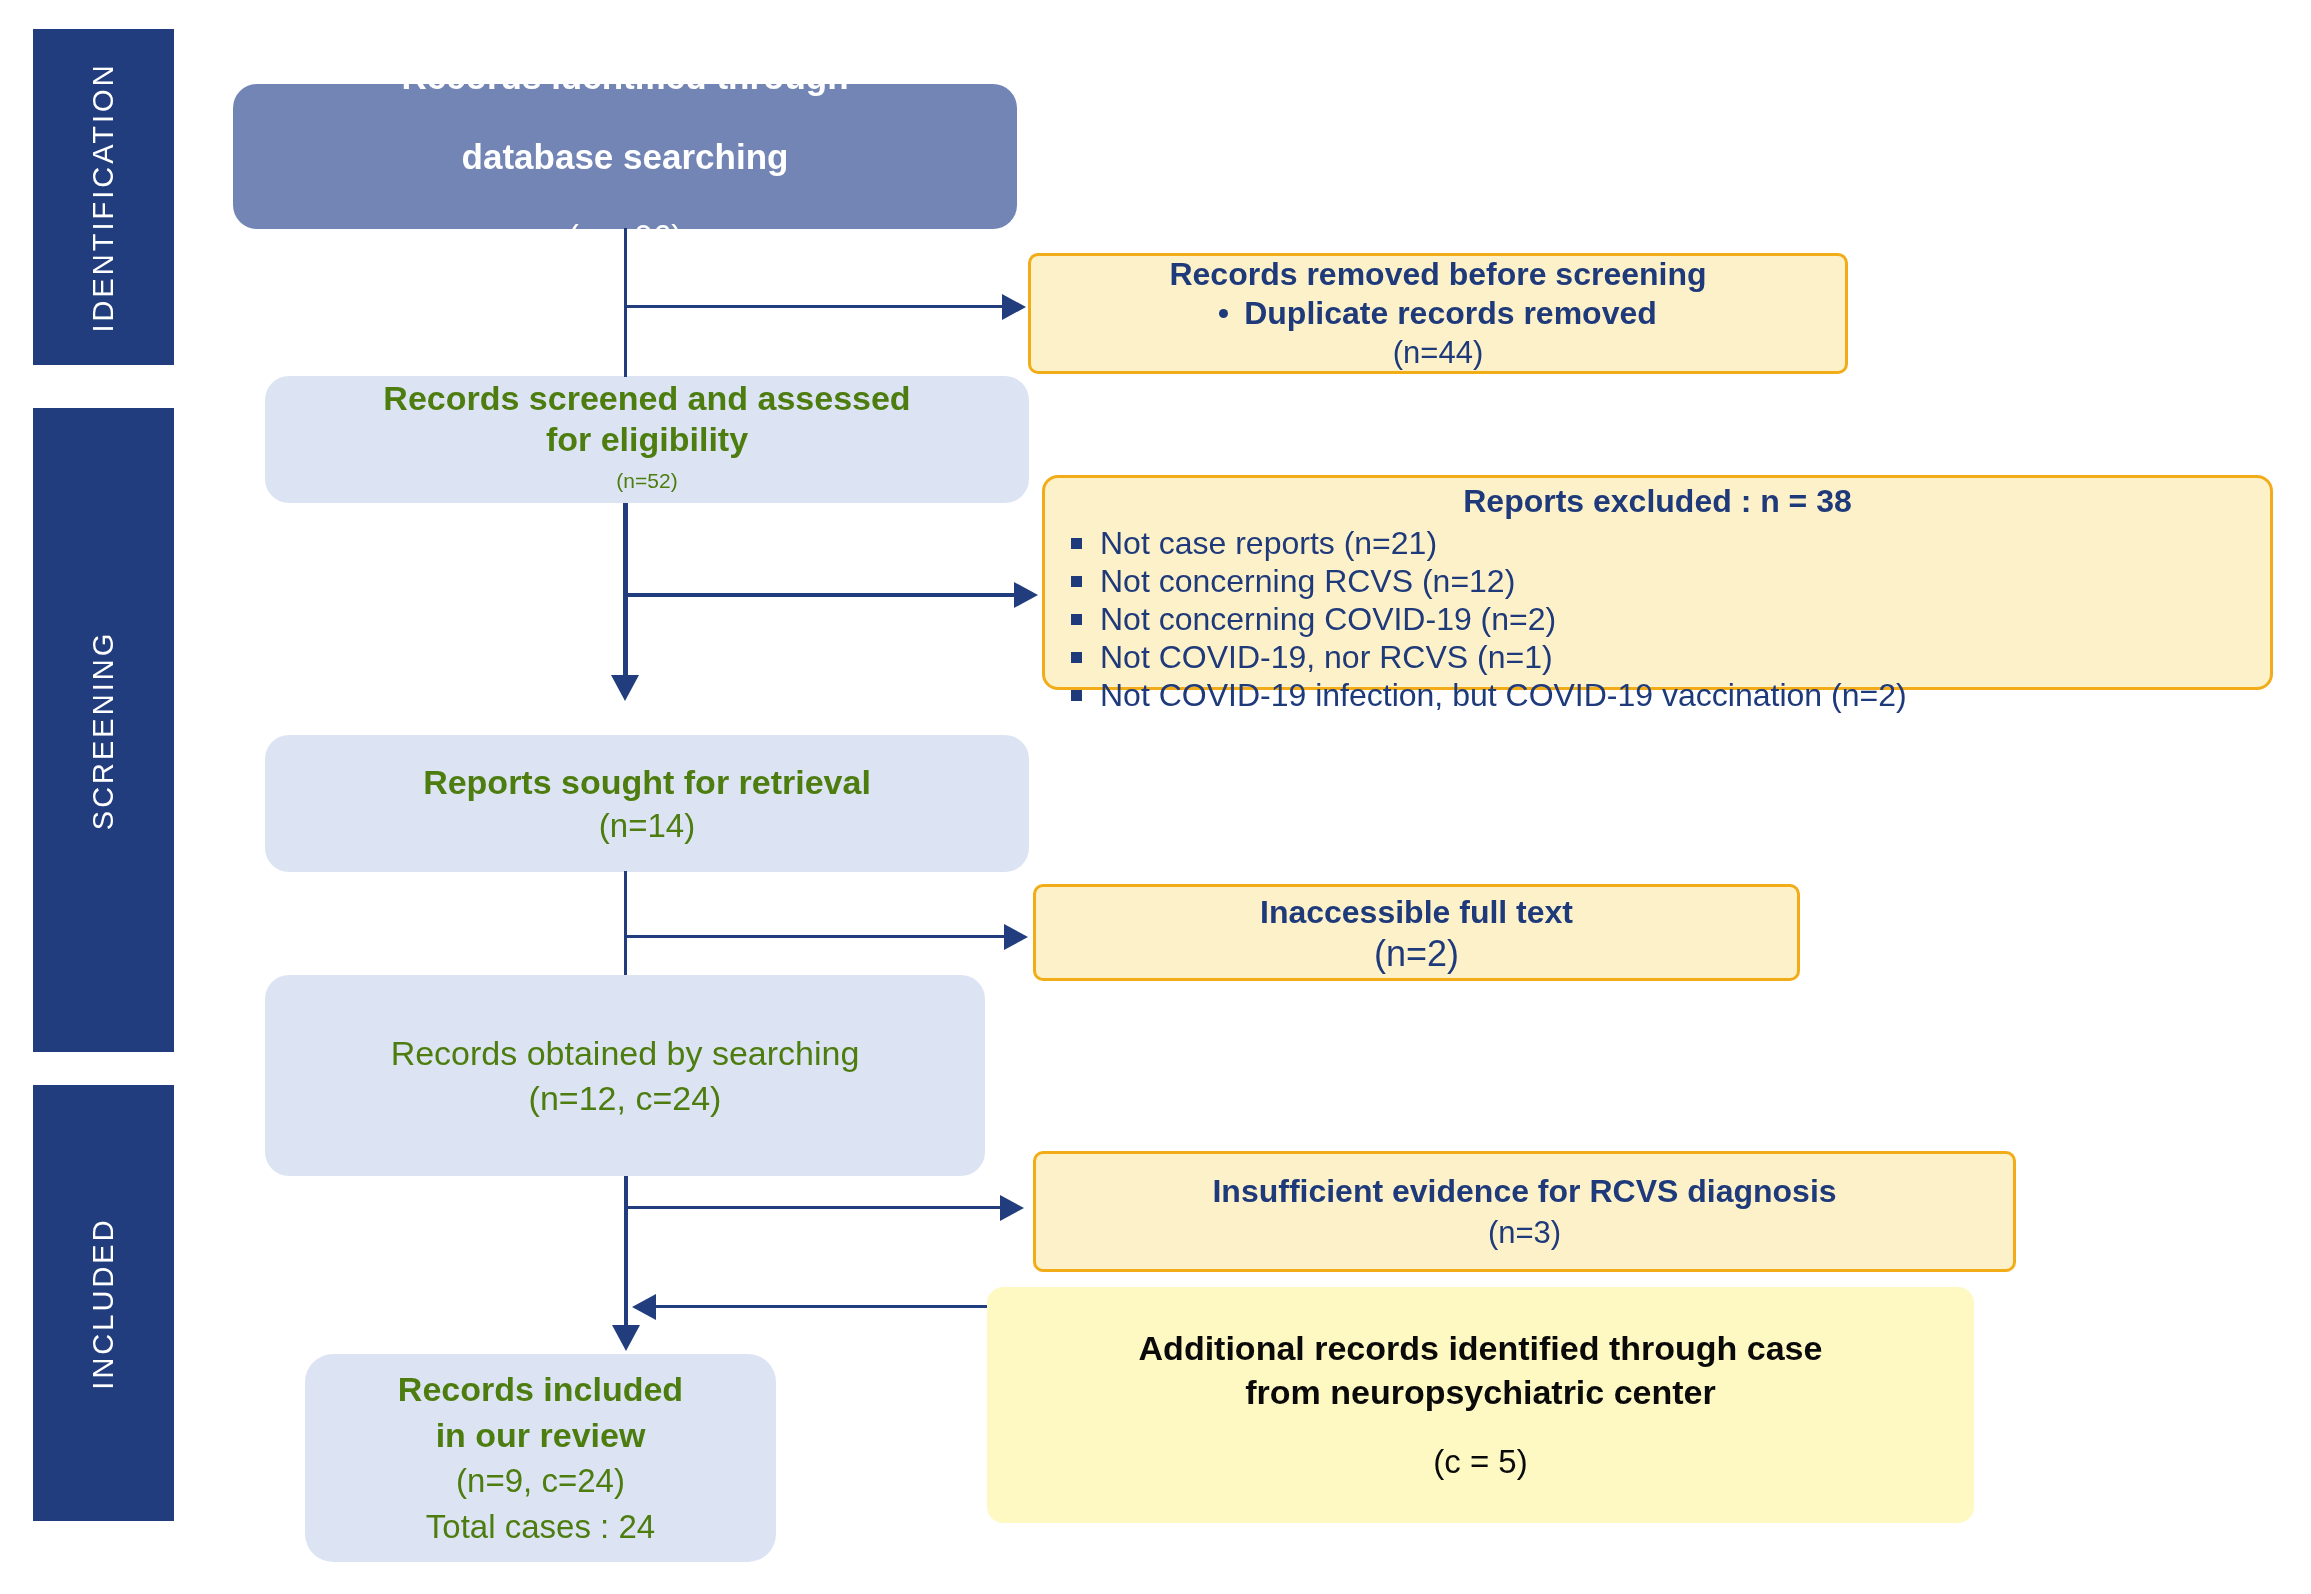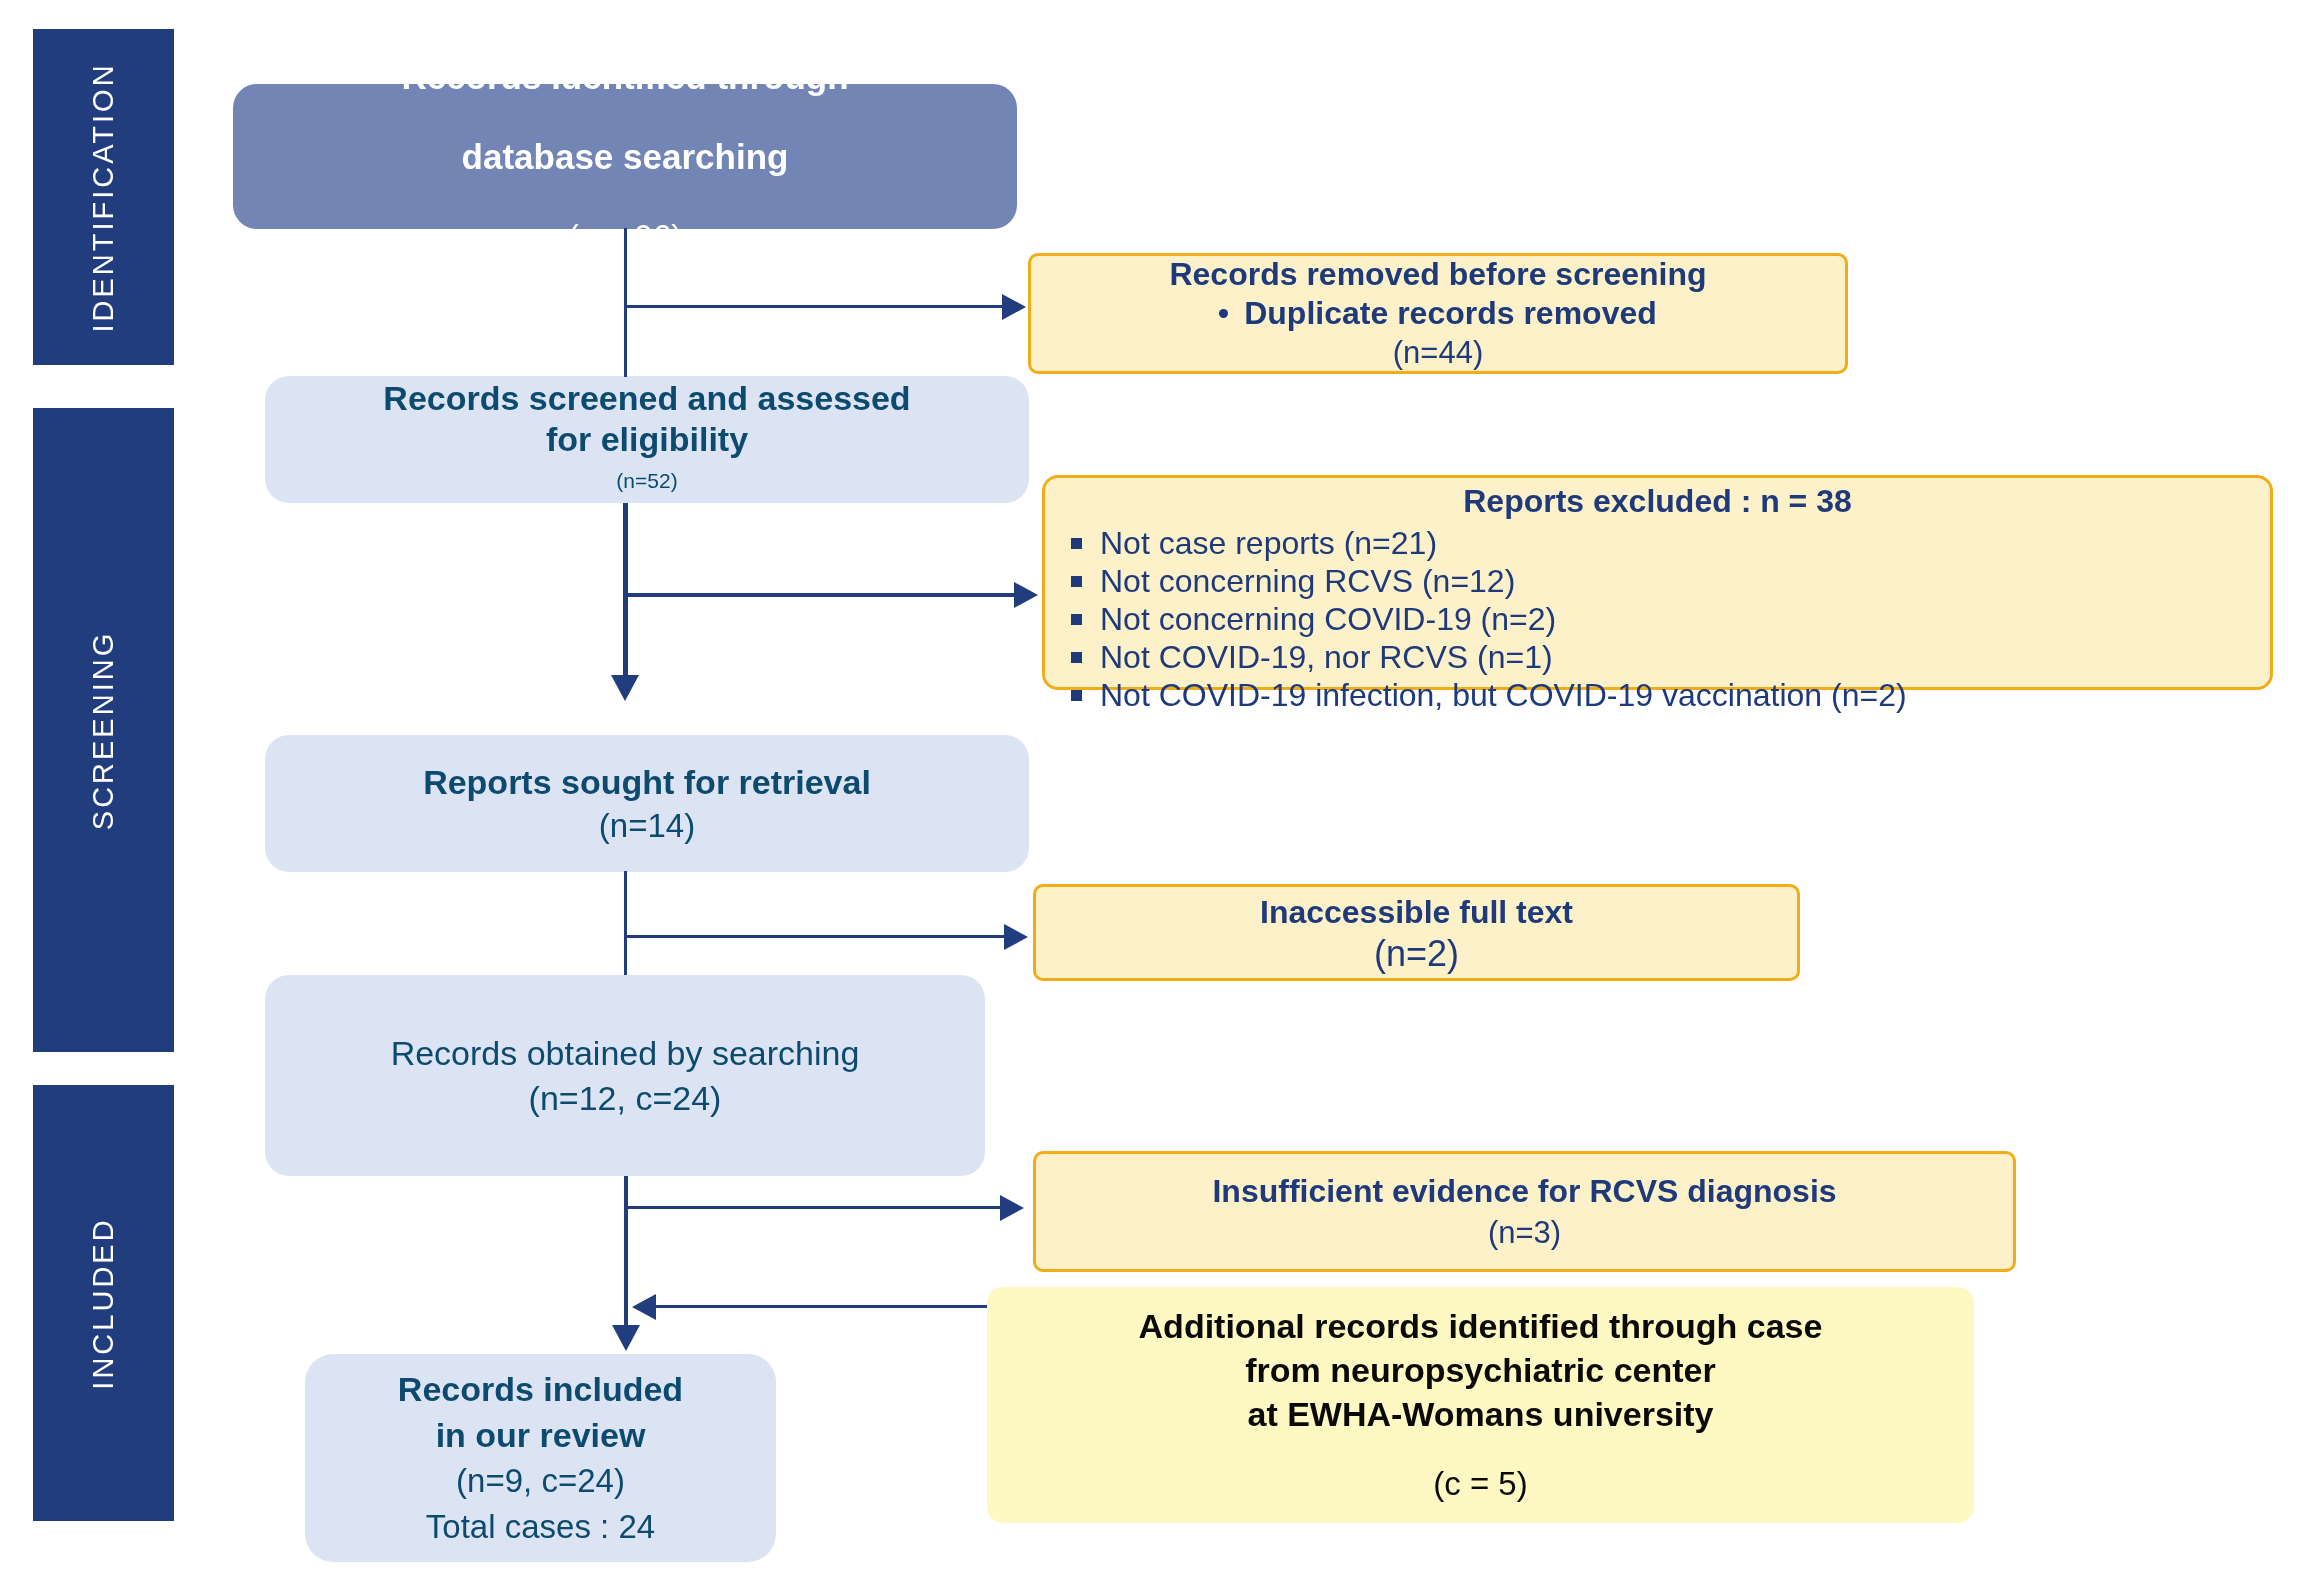--- a/index.html
+++ b/index.html
@@ -16,21 +16,21 @@
     color:#ffffff;font-size:29px;font-weight:400;letter-spacing:3px;
     white-space:nowrap;transform:rotate(-90deg);
   }
   
   .box{
     position:absolute;display:flex;flex-direction:column;
     align-items:center;justify-content:center;text-align:center;
     box-sizing:border-box;
   }
   .slate{background:#7285b5;border-radius:24px;color:#ffffff;gap:36px;}
-  .lightblue{background:#dce4f4;border-radius:24px;color:#0c4a6e;}
+  .lightblue{background:#dce4f4;border-radius:24px;color:#4d7c0f;}
   .yellow{background:#fdf1c9;border:3px solid #f1ac18;border-radius:10px;color:#1e3a7a;}
   .green{background:#fef9c3;border-radius:16px;color:#0a0a0a;}
   .tb{font-weight:700;}
   .tr{font-weight:400;}
   
   .line{position:absolute;background:#223d7d;}
   .ah-right{position:absolute;width:0;height:0;
     border-top:13px solid transparent;border-bottom:13px solid transparent;
     border-left:24px solid #223d7d;}
   .ah-left{position:absolute;width:0;height:0;
@@ -124,21 +124,20 @@
   </div>
 
   <div class="box yellow" style="left:1033px;top:1151px;width:983px;height:121px;">
     <div class="tb" style="font-size:32px;line-height:42px;">Insufficient evidence for RCVS diagnosis</div>
     <div class="tr" style="font-size:31px;line-height:42px;">(n=3)</div>
   </div>
 
   <div class="box green" style="left:987px;top:1287px;width:987px;height:236px;">
     <div class="tb" style="font-size:34px;line-height:44px;">Additional records identified through case</div>
     <div class="tb" style="font-size:34px;line-height:44px;">from neuropsychiatric center</div>
-    <div class="tb" style="font-size:34px;line-height:44px;">at EWHA-Womans university</div>
     <div class="tr" style="font-size:33px;line-height:44px;margin-top:26px;">(c = 5)</div>
   </div>
 
   <div class="box lightblue" style="left:305px;top:1354px;width:471px;height:208px;border-radius:28px;">
     <div class="tb" style="font-size:34px;line-height:46px;">Records included</div>
     <div class="tb" style="font-size:34px;line-height:46px;">in our review</div>
     <div class="tr" style="font-size:33px;line-height:46px;">(n=9, c=24)</div>
     <div class="tr" style="font-size:33px;line-height:46px;">Total cases : 24</div>
   </div>
 

